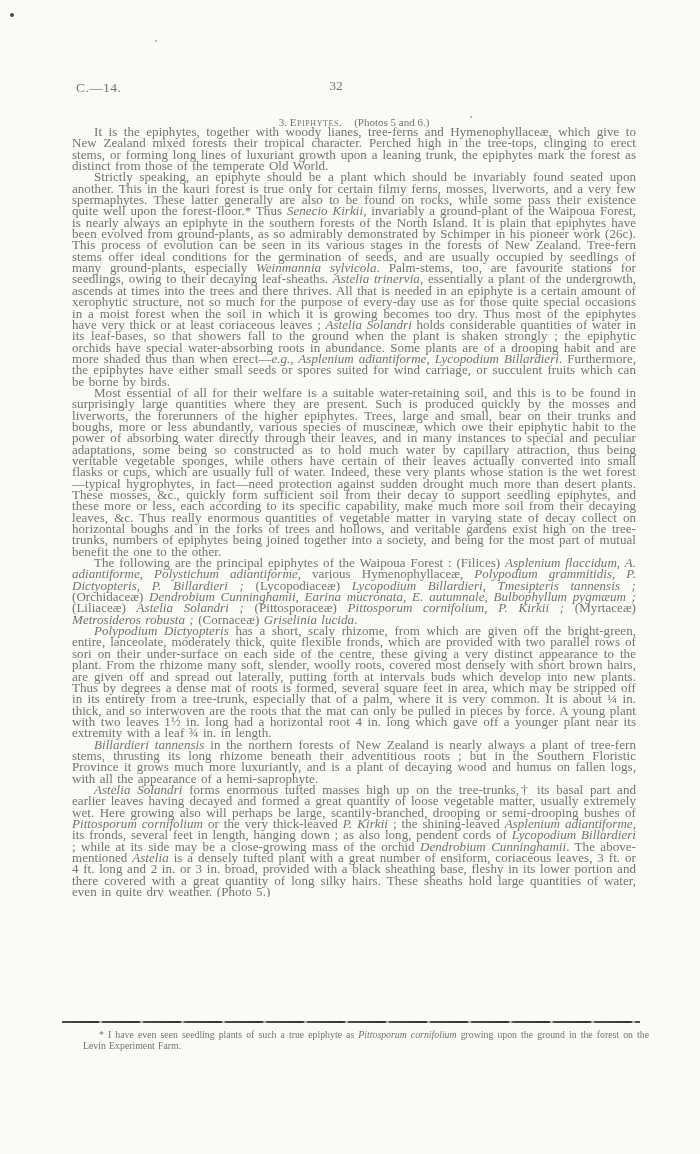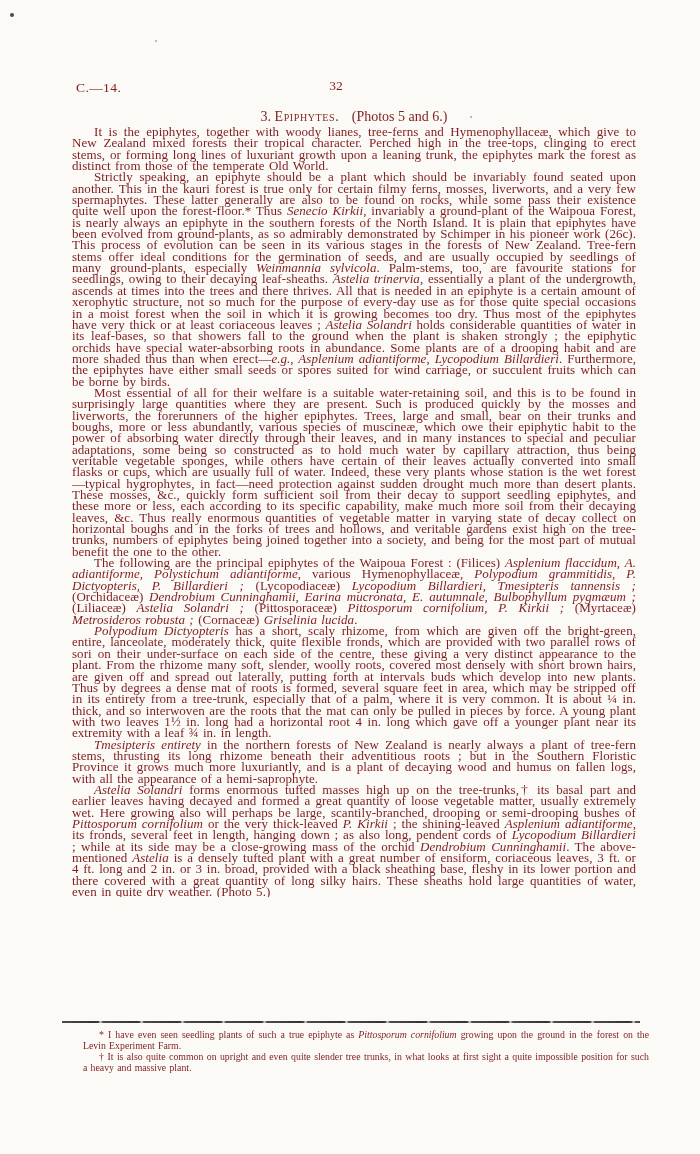--- a/index.html
+++ b/index.html
@@ -2,21 +2,21 @@
 <html><head>
 <meta charset="utf-8">
 <style>
   html, body { margin: 0; padding: 0; background: #e9e7e2; }
   .page {
     position: relative;
     width: 700px;
     height: 1154px;
     margin: 0 auto;
     background: #fbfaf7;
-    color: #7f1d1d;
+    color: #737373;
     font-family: "Liberation Serif", "DejaVu Serif", serif;
     overflow: hidden;
   }
   .speck {
     position: absolute;
     background: #4a4a46;
     border-radius: 50%;
   }
   .speck-1 { left: 10px; top: 13px; width: 4px; height: 4px; }
   .speck-2 { left: 155px; top: 40px; width: 2px; height: 2px; opacity: .45; }
@@ -29,24 +29,24 @@
   }
   .page-num {
     position: absolute;
     left: 86px; top: 78px;
     width: 500px;
     text-align: center;
     font-size: 13.5px;
   }
   .heading {
     position: absolute;
-    left: 72px; top: 109px;
+    left: 72px; top: 116px;
     width: 564px;
     text-align: center;
-    font-size: 14px;
+    font-size: 11px;
     white-space: nowrap;
   }
   .heading .sc { font-variant: small-caps; letter-spacing: 0.6px; }
   .heading .photos { margin-left: 9px; }
   .body-text {
     position: absolute;
     left: 72px; top: 126px;
     width: 564px;
     max-height: 892px;
     overflow: hidden;
@@ -100,24 +100,23 @@
     <span class="sc">Epiphytes.</span>
     <span class="photos">(Photos 5 and 6.)</span>
   </div>
 
   <div class="body-text">
       <p><span>It is the epiphytes, together with woody lianes, tree-ferns and Hymenophyllaceæ, which give to New Zealand mixed forests their tropical character.  Perched high in the tree-tops, clinging to erect stems, or forming long lines of luxuriant growth upon a leaning trunk, the epiphytes mark the forest as distinct from those of the temperate Old World.</span></p>
       <p><span>Strictly speaking, an epiphyte should be a plant which should be invariably found seated upon another.  This in the kauri forest is true only for certain filmy ferns, mosses, liverworts, and a very few spermaphytes.  These latter generally are also to be found on rocks, while some pass their existence quite well upon the forest-floor.*  Thus </span><span class="it">Senecio Kirkii</span><span>, invariably a ground-plant of the Waipoua Forest, is nearly always an epiphyte in the southern forests of the North Island.  It is plain that epiphytes have been evolved from ground-plants, as so admirably demonstrated by Schimper in his pioneer work (26c).  This process of evolution can be seen in its various stages in the forests of New Zealand.  Tree-fern stems offer ideal conditions for the germination of seeds, and are usually occupied by seedlings of many ground-plants, especially </span><span class="it">Weinmannia sylvicola</span><span>.  Palm-stems, too, are favourite stations for seedlings, owing to their decaying leaf-sheaths.  </span><span class="it">Astelia trinervia</span><span>, essentially a plant of the undergrowth, ascends at times into the trees and there thrives.  All that is needed in an epiphyte is a certain amount of xerophytic structure, not so much for the purpose of every-day use as for those quite special occasions in a moist forest when the soil in which it is growing becomes too dry.  Thus most of the epiphytes have very thick or at least coriaceous leaves ; </span><span class="it">Astelia Solandri</span><span> holds considerable quantities of water in its leaf-bases, so that showers fall to the ground when the plant is shaken strongly ;  the epiphytic orchids have special water-absorbing roots in abundance.  Some plants are of a drooping habit and are more shaded thus than when erect—</span><span class="it">e.g., Asplenium adiantiforme, Lycopodium Billardieri</span><span>.  Furthermore, the epiphytes have either small seeds or spores suited for wind carriage, or succulent fruits which can be borne by birds.</span></p>
       <p><span>Most essential of all for their welfare is a suitable water-retaining soil, and this is to be found in surprisingly large quantities where they are present.  Such is produced quickly by the mosses and liverworts, the forerunners of the higher epiphytes.  Trees, large and small, bear on their trunks and boughs, more or less abundantly, various species of muscineæ, which owe their epiphytic habit to the power of absorbing water directly through their leaves, and in many instances to special and peculiar adaptations, some being so constructed as to hold much water by capillary attraction, thus being veritable vegetable sponges, while others have certain of their leaves actually converted into small flasks or cups, which are usually full of water.  Indeed, these very plants whose station is the wet forest—typical hygrophytes, in fact—need protection against sudden drought much more than desert plants.  These mosses, &amp;c., quickly form sufficient soil from their decay to support seedling epiphytes, and these more or less, each according to its specific capability, make much more soil from their decaying leaves, &amp;c.  Thus really enormous quantities of vegetable matter in varying state of decay collect on horizontal boughs and in the forks of trees and hollows, and veritable gardens exist high on the tree-trunks, numbers of epiphytes being joined together into a society, and being for the most part of mutual benefit the one to the other.</span></p>
       <p><span>The following are the principal epiphytes of the Waipoua Forest :  (Filices) </span><span class="it">Asplenium flaccidum, A. adiantiforme, Polystichum adiantiforme</span><span>, various Hymenophyllaceæ, </span><span class="it">Polypodium grammitidis, P. Dictyopteris, P. Billardieri ;</span><span> (Lycopodiaceæ) </span><span class="it">Lycopodium Billardieri, Tmesipteris tannensis ;</span><span> (Orchidaceæ) </span><span class="it">Dendrobium Cunninghamii, Earina mucronata, E. autumnale, Bulbophyllum pygmæum ;</span><span> (Liliaceæ) </span><span class="it">Astelia Solandri ;</span><span> (Pittosporaceæ) </span><span class="it">Pittosporum cornifolium, P. Kirkii ;</span><span> (Myrtaceæ) </span><span class="it">Metrosideros robusta ;</span><span> (Cornaceæ) </span><span class="it">Griselinia lucida</span><span>.</span></p>
       <p><span class="it">Polypodium Dictyopteris</span><span> has a short, scaly rhizome, from which are given off the bright-green, entire, lanceolate, moderately thick, quite flexible fronds, which are provided with two parallel rows of sori on their under-surface on each side of the centre, these giving a very distinct appearance to the plant.  From the rhizome many soft, slender, woolly roots, covered most densely with short brown hairs, are given off and spread out laterally, putting forth at intervals buds which develop into new plants.  Thus by degrees a dense mat of roots is formed, several square feet in area, which may be stripped off in its entirety from a tree-trunk, especially that of a palm, where it is very common.  It is about ¼ in. thick, and so interwoven are the roots that the mat can only be pulled in pieces by force.  A young plant with two leaves 1½ in. long had a horizontal root 4 in. long which gave off a younger plant near its extremity with a leaf ¾ in. in length.</span></p>
-      <p><span class="it">Tmesipteris entirety</span><span> in the northern forests of New Zealand is nearly always a plant of tree-fern stems, thrusting its long rhizome beneath their adventitious roots ;  but in the Southern Floristic Province it grows much more luxuriantly, and is a plant of decaying wood and humus on fallen logs, with all the appearance of a hemi-saprophyte.</span></p>
+      <p><span class="it">Billardieri tannensis</span><span> in the northern forests of New Zealand is nearly always a plant of tree-fern stems, thrusting its long rhizome beneath their adventitious roots ;  but in the Southern Floristic Province it grows much more luxuriantly, and is a plant of decaying wood and humus on fallen logs, with all the appearance of a hemi-saprophyte.</span></p>
       <p><span class="it">Astelia Solandri</span><span> forms enormous tufted masses high up on the tree-trunks,† its basal part and earlier leaves having decayed and formed a great quantity of loose vegetable matter, usually extremely wet.  Here growing also will perhaps be large, scantily-branched, drooping or semi-drooping bushes of </span><span class="it">Pittosporum cornifolium</span><span> or the very thick-leaved </span><span class="it">P. Kirkii</span><span> ;  the shining-leaved </span><span class="it">Asplenium adiantiforme</span><span>, its fronds, several feet in length, hanging down ;  as also long, pendent cords of </span><span class="it">Lycopodium Billardieri</span><span> ;  while at its side may be a close-growing mass of the orchid </span><span class="it">Dendrobium Cunninghamii</span><span>.  The above-mentioned </span><span class="it">Astelia</span><span> is a densely tufted plant with a great number of ensiform, coriaceous leaves, 3 ft. or 4 ft. long and 2 in. or 3 in. broad, provided with a black sheathing base, fleshy in its lower portion and there covered with a great quantity of long silky hairs.  These sheaths hold large quantities of water, even in quite dry weather. (Photo 5.)</span></p>
     </div>
 
   <div class="footnote-rule"></div>
 
   <div class="footnotes">
       <p><span>* I have even seen seedling plants of such a true epiphyte as </span><span class="it">Pittosporum cornifolium</span><span> growing upon the ground in the forest on the Levin Experiment Farm.</span></p>
-      <p><span>† It is also quite common on upright and even quite slender tree trunks, in what looks at first sight a quite impossible position for such a heavy and massive plant.</span></p>
     </div>
 
 </div>
 
 </body></html>

